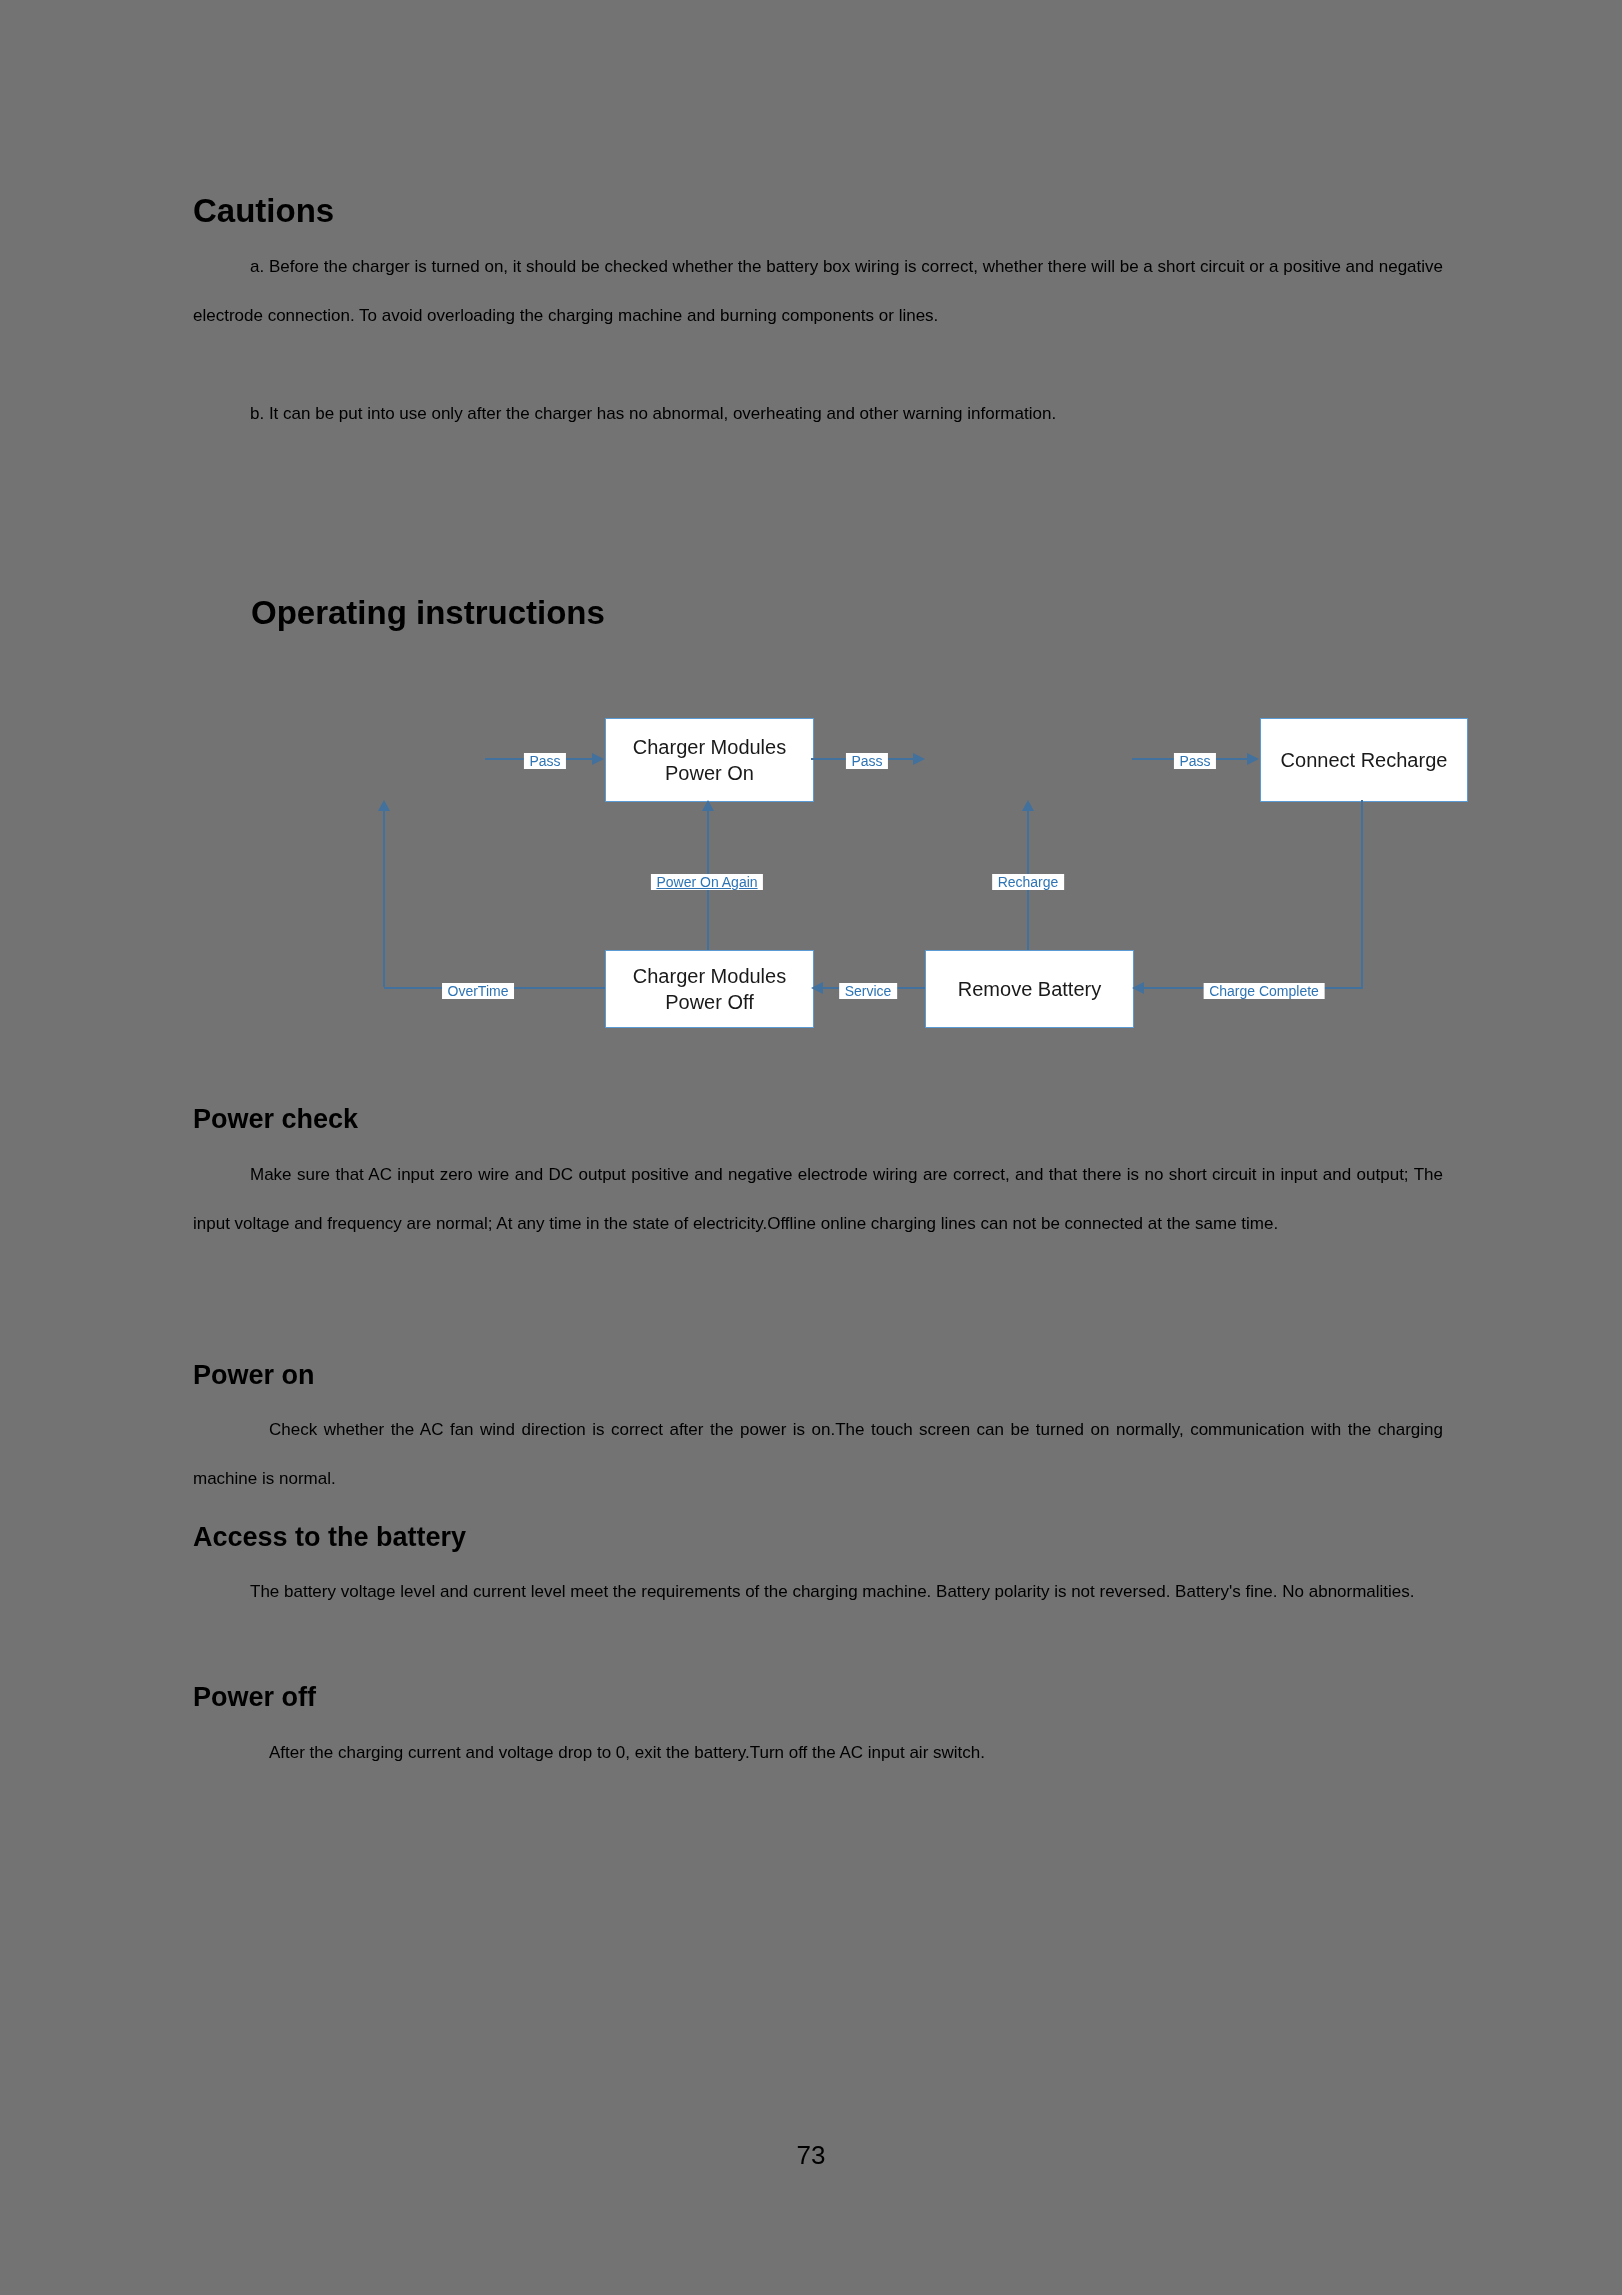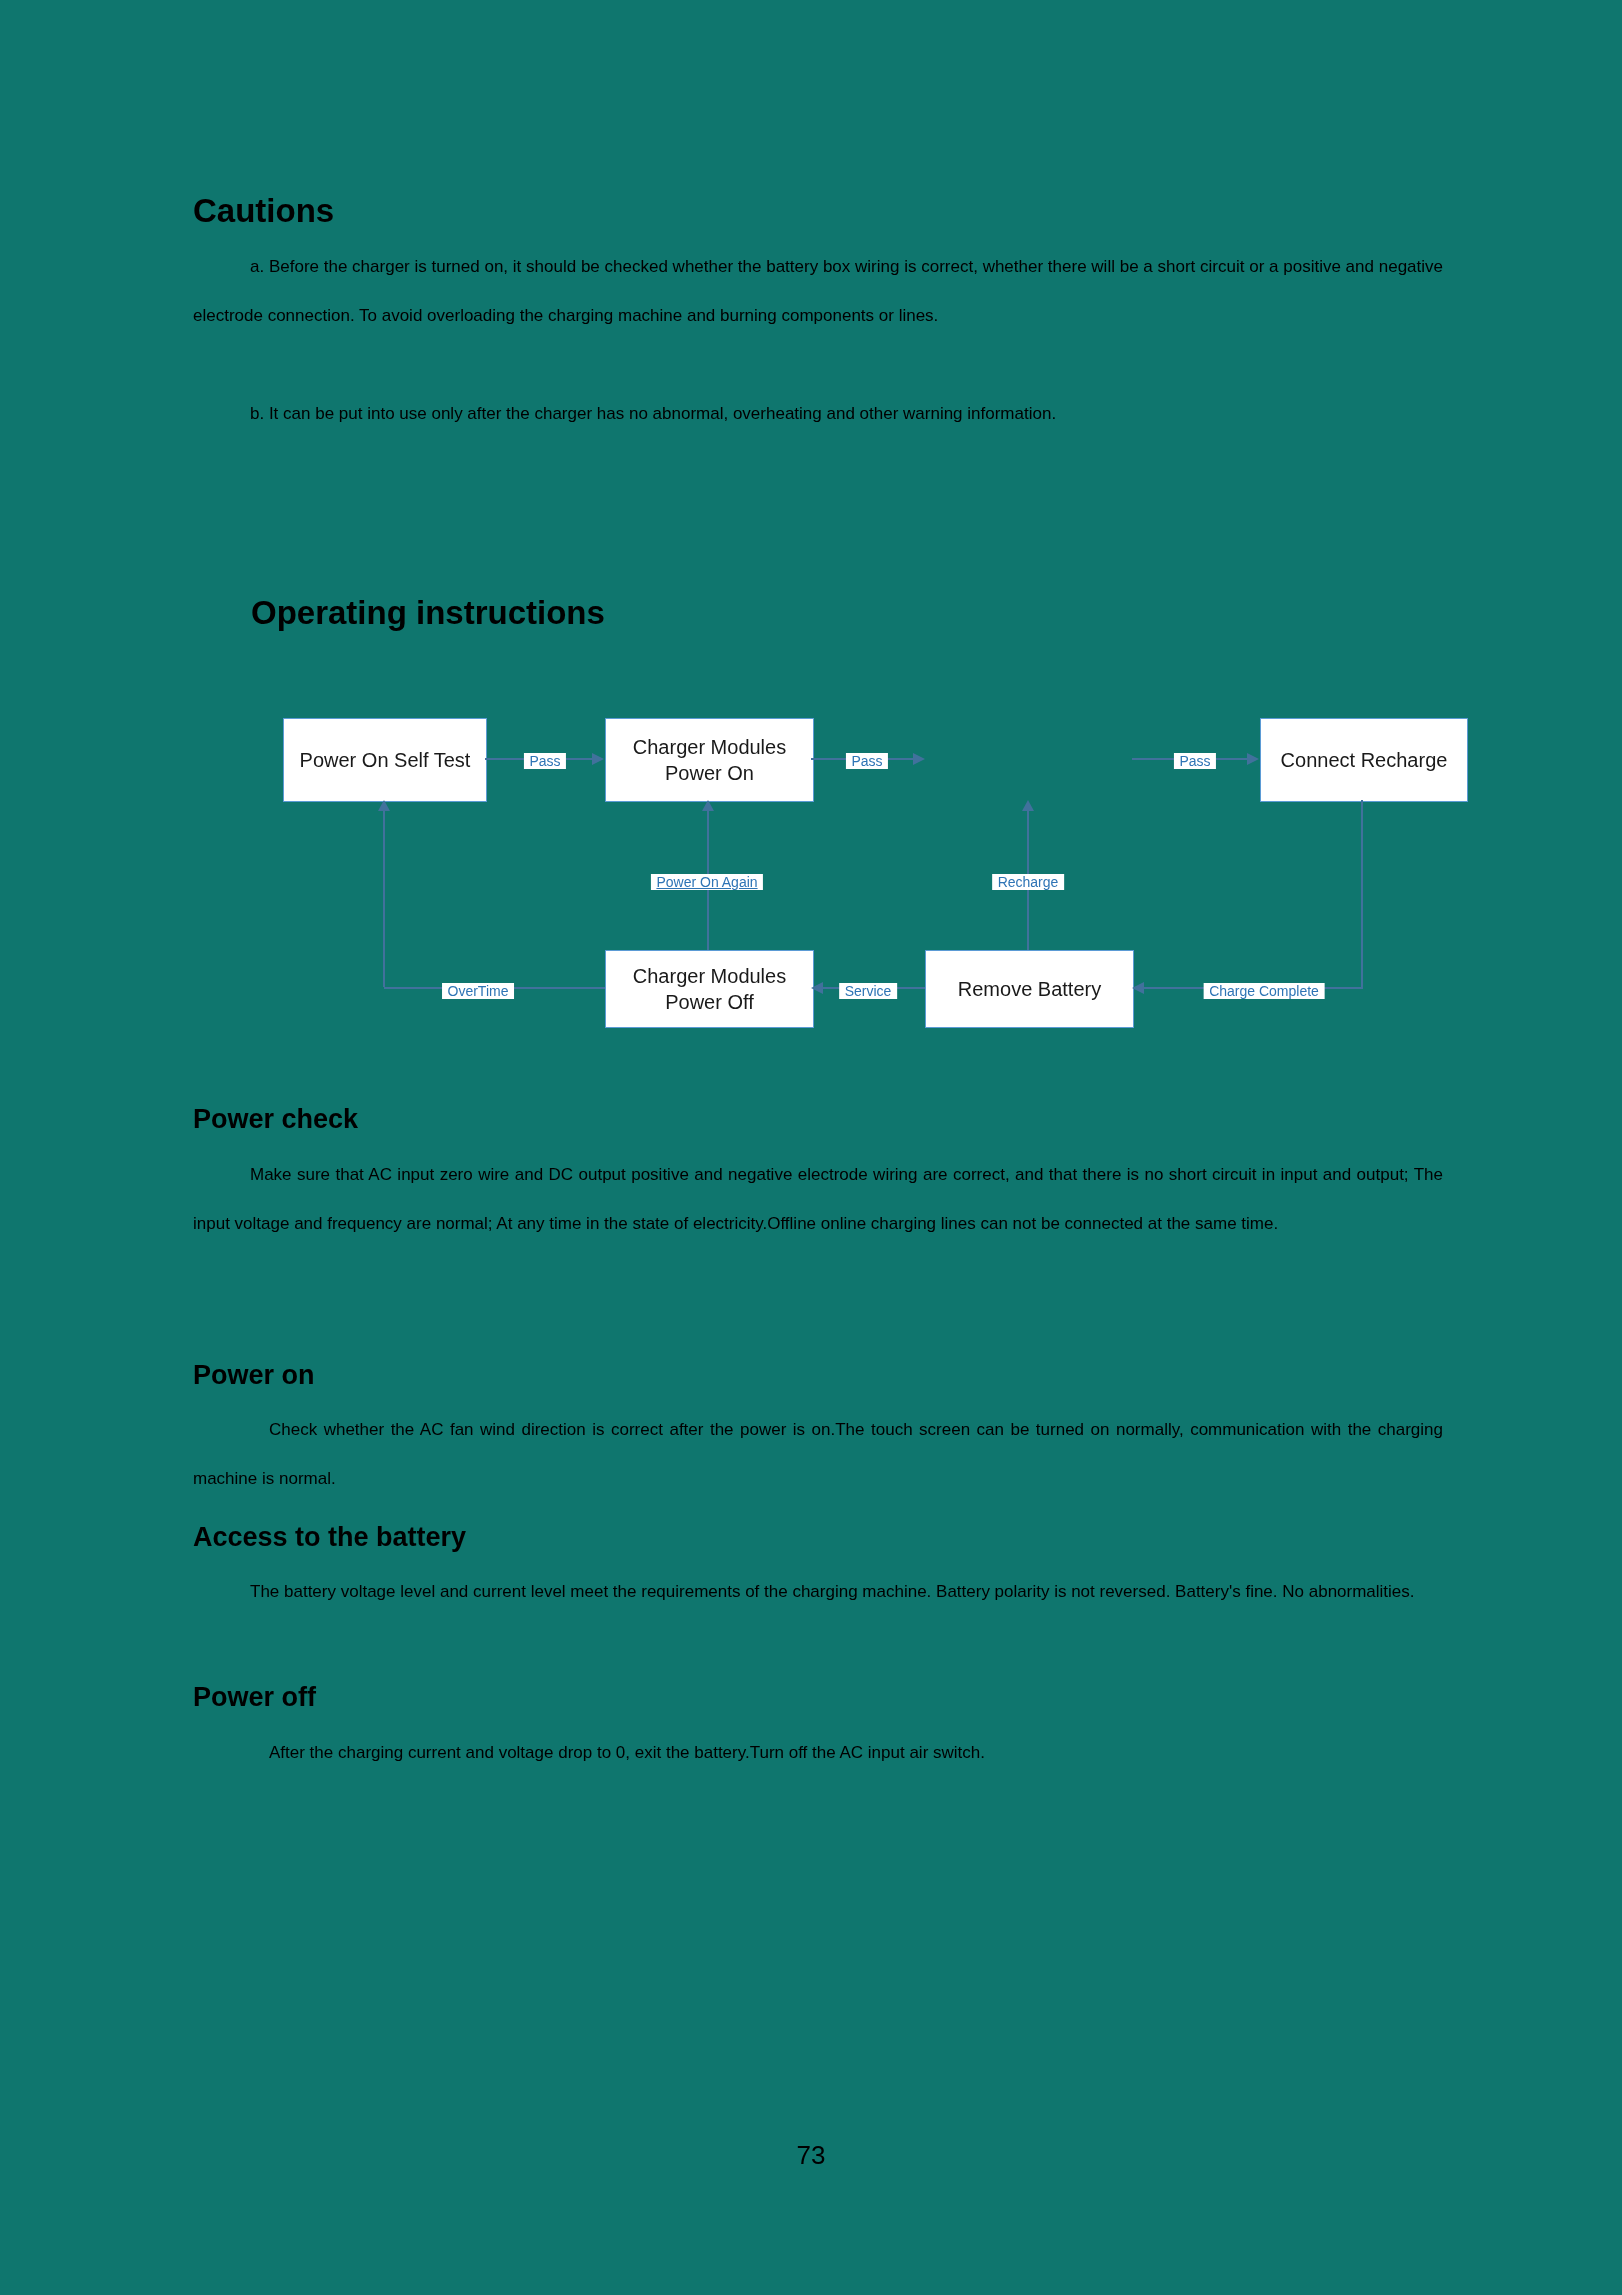--- a/index.html
+++ b/index.html
@@ -1,19 +1,19 @@
 <!DOCTYPE html>
 <html style="font-size:11px"><head>
 <meta charset="utf-8">
 <style>
   html,body{margin:0;padding:0;background:#ffffff;}
   .page{
     position:relative;
     width:1622px;height:2295px;
-    background:#0f766e;
+    background:#737373;
     font-family:"Liberation Sans","DejaVu Sans",sans-serif;
     color:#000000;
     overflow:hidden;
   }
   
   .h-main{
     position:absolute;left:193px;
     font-size:33px;line-height:38px;font-weight:bold;color:#000;
   }
   .h-sub{
@@ -103,21 +103,20 @@
 <body>
 
 <div class="page">
 
   <div id="h-cautions" class="h-main">Cautions</div>
   <div id="p-a" class="para indent-a">a. Before the charger is turned on, it should be checked whether the battery box wiring is correct, whether there will be a short circuit or a positive and negative electrode connection. To avoid overloading the charging machine and burning components or lines.</div>
   <div id="p-b" class="para indent-a">b. It can be put into use only after the charger has no abnormal, overheating and other warning information.</div>
   <div id="h-operating" class="h-main">Operating instructions</div>
 
   <div id="diagram">
-    <div id="b1" class="fbox">Power On Self Test</div>
     <div id="b2" class="fbox">Charger Modules
 Power On</div>
     <div id="b4" class="fbox">Connect Recharge</div>
     <div id="b5" class="fbox">Charger Modules
 Power Off</div>
     <div id="b6" class="fbox">Remove Battery</div>
 
     <div id="ln-a1" class="hline"></div>
     <div id="ln-a2" class="hline"></div>
     <div id="ln-a3" class="hline"></div>

